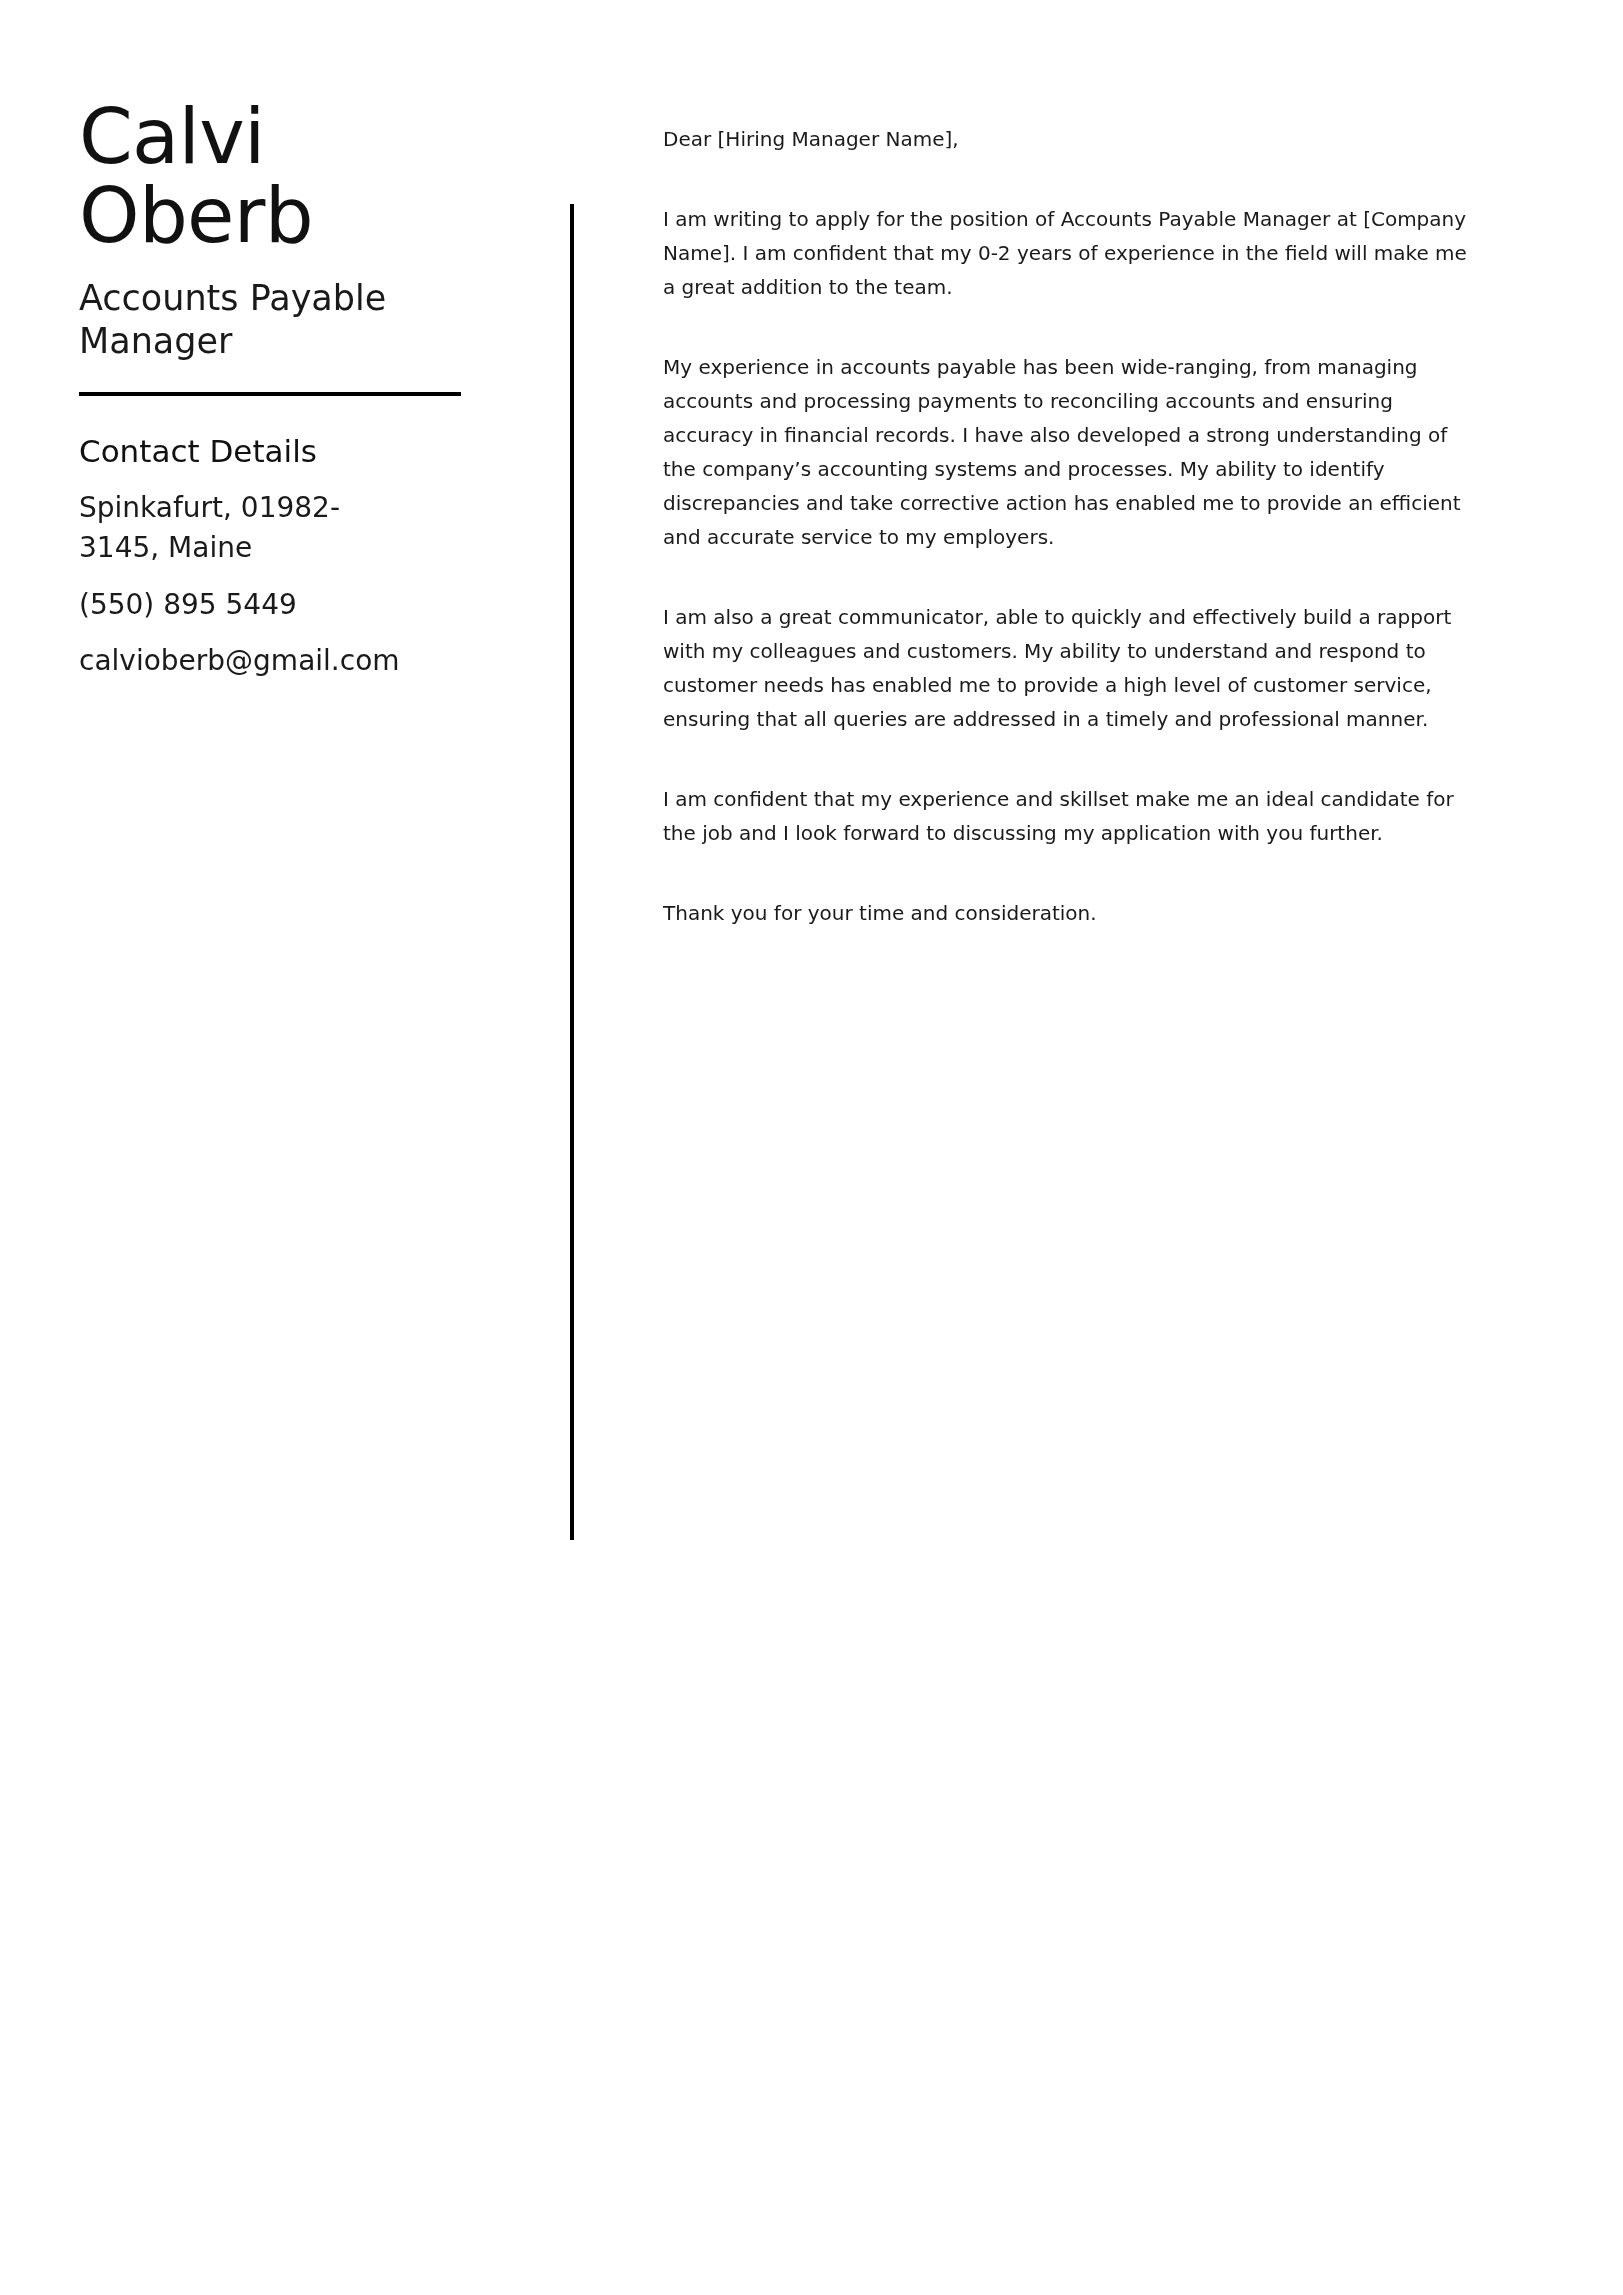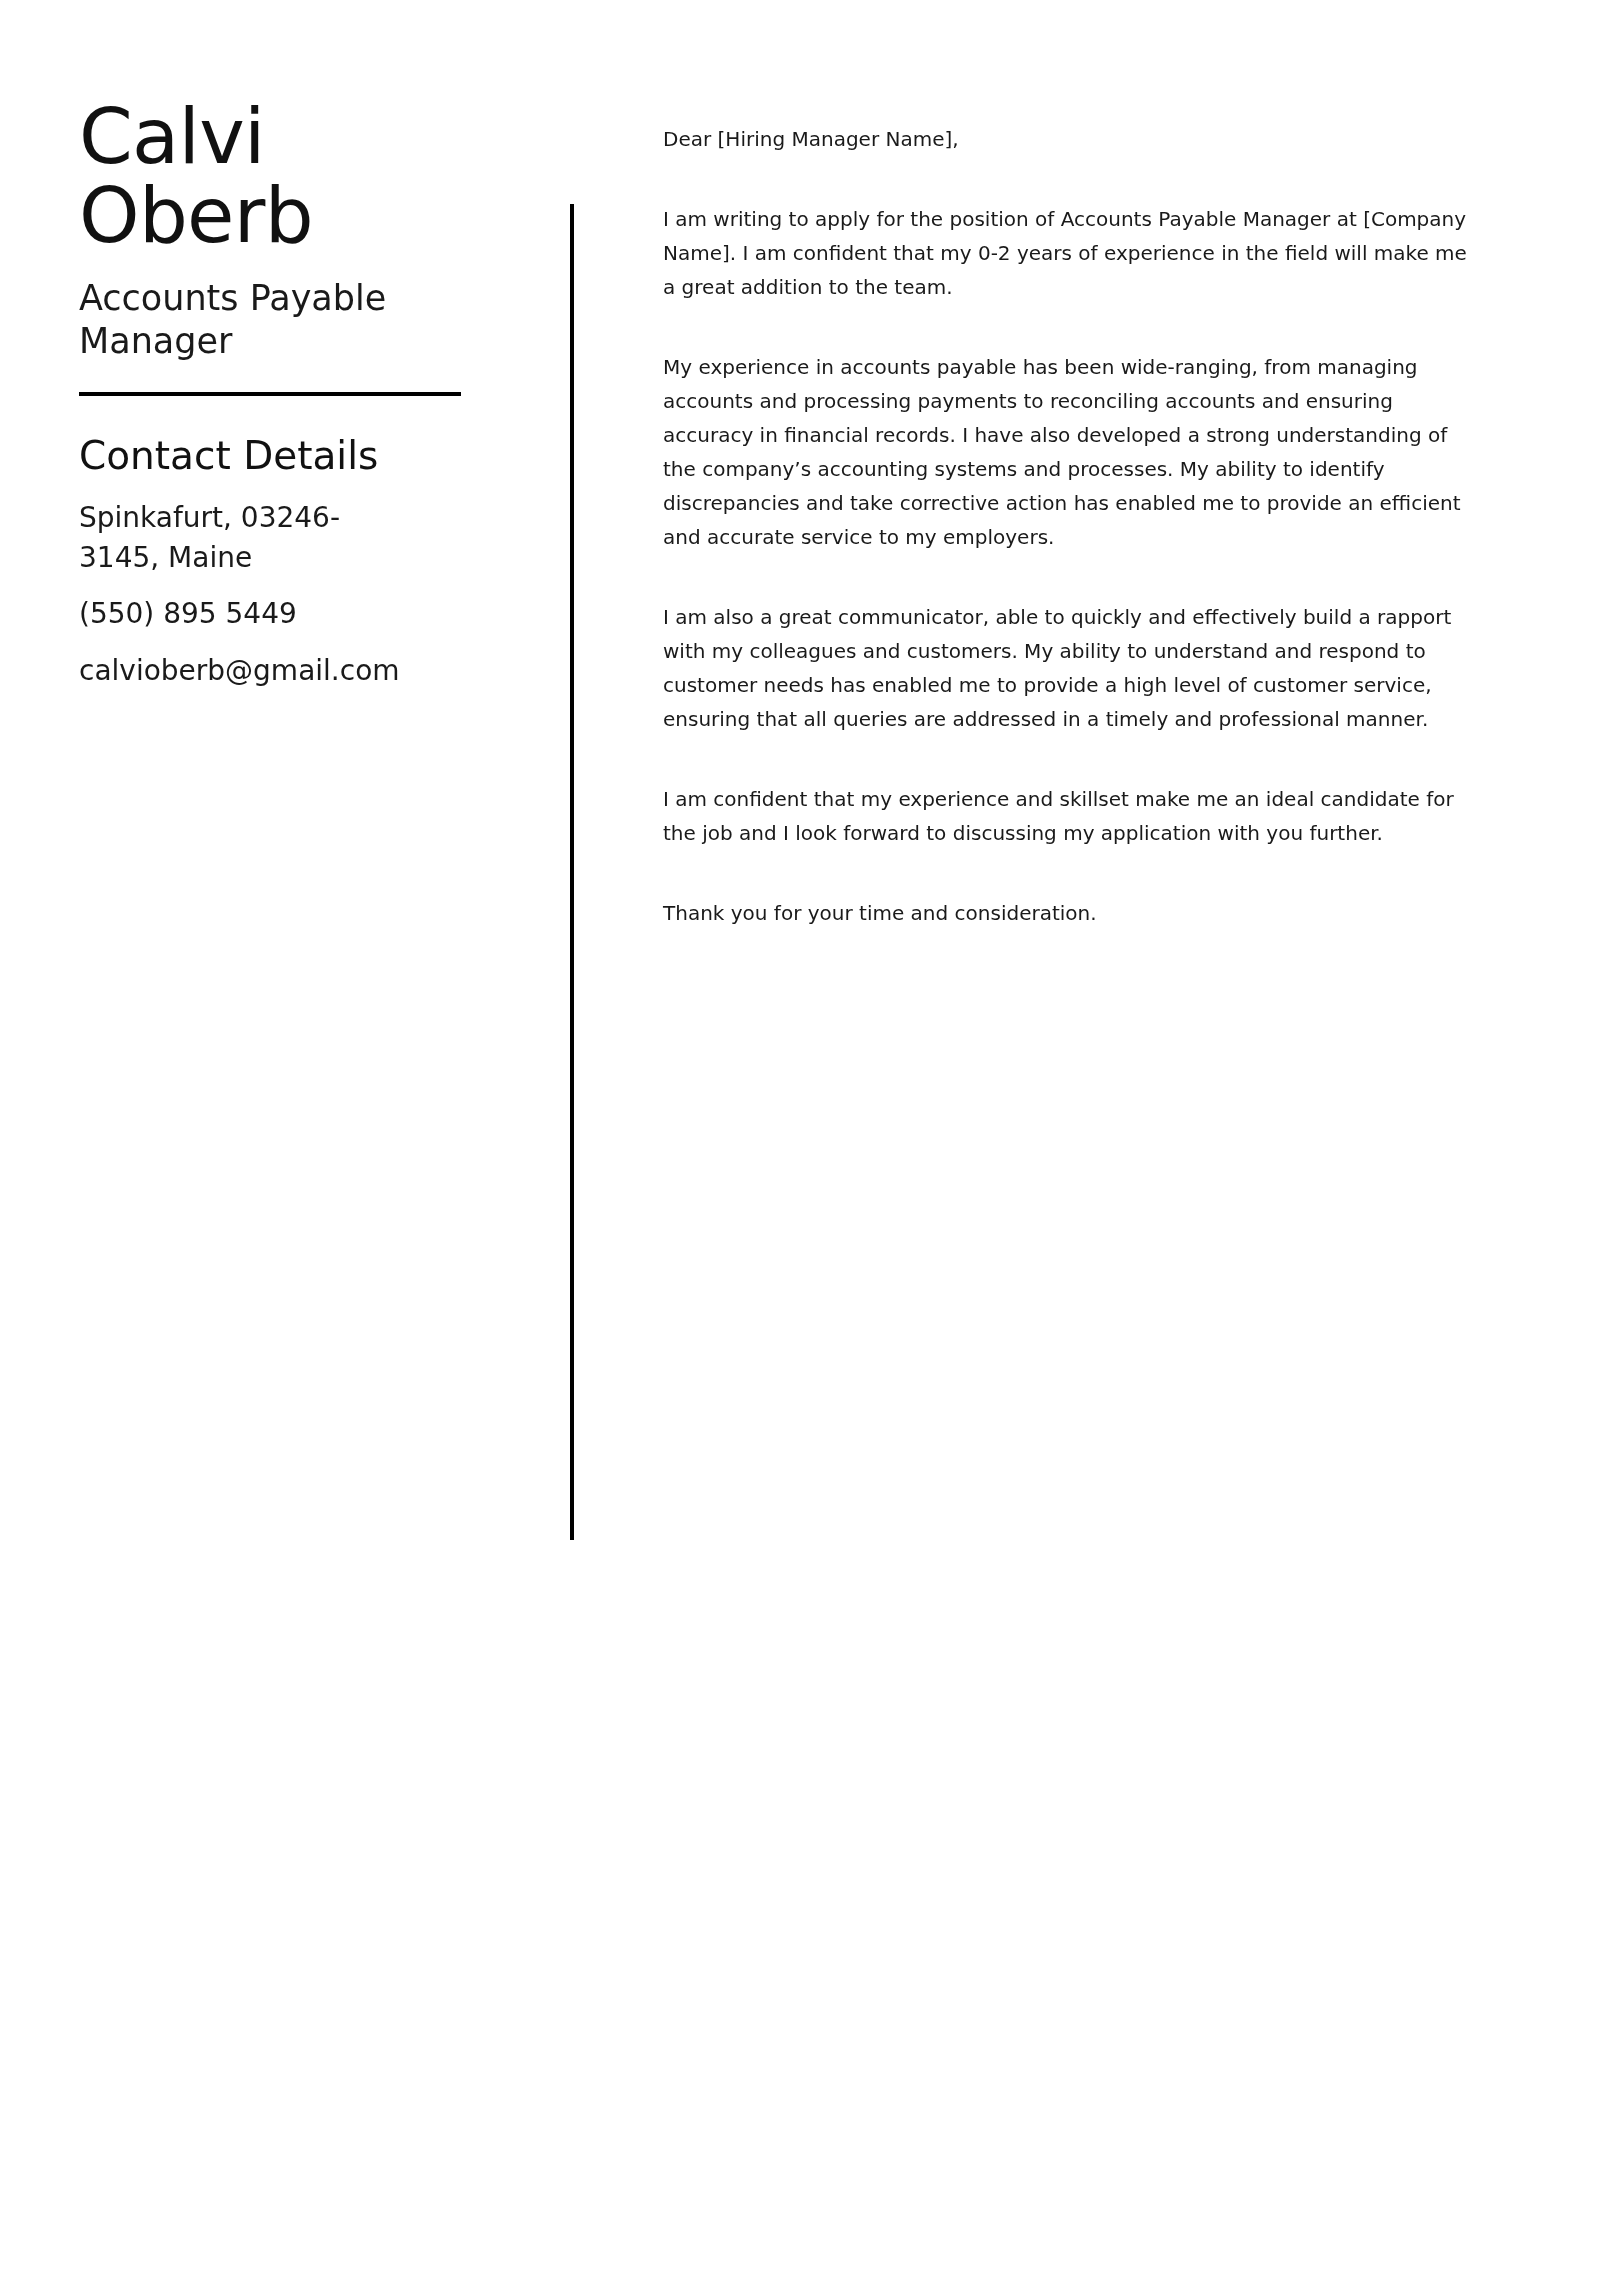--- a/index.html
+++ b/index.html
@@ -55,21 +55,21 @@
 
   .sidebar-rule {
     margin-top: 30px;
     width: 382px;
     height: 3.3px;
     background: #000000;
   }
 
   .section-heading {
     margin-top: 37px;
-    font-size: 39px;
+    font-size: 31px;
     line-height: 1.2;
     font-weight: 400;
     color: #111111;
   }
 
   .contact-list {
     margin-top: 18.3px;
   }
   .contact-item {
     font-size: 28px;
@@ -122,21 +122,21 @@
       <span class="name-line">Oberb</span>
     </div>
 
     <div class="job-title">Accounts Payable Manager</div>
 
     <div class="sidebar-rule"></div>
 
     <div class="section-heading">Contact Details</div>
 
     <div class="contact-list">
-      <div class="contact-item">Spinkafurt, 03246-3145, Maine</div>
+      <div class="contact-item">Spinkafurt, 01982-3145, Maine</div>
       <div class="contact-item">(550) 895 5449</div>
       <div class="contact-item email">calvioberb@gmail.com</div>
     </div>
 
   </div>
 
   <div class="divider"></div>
 
   <div class="letter">
     <p>Dear [Hiring Manager Name],</p>

